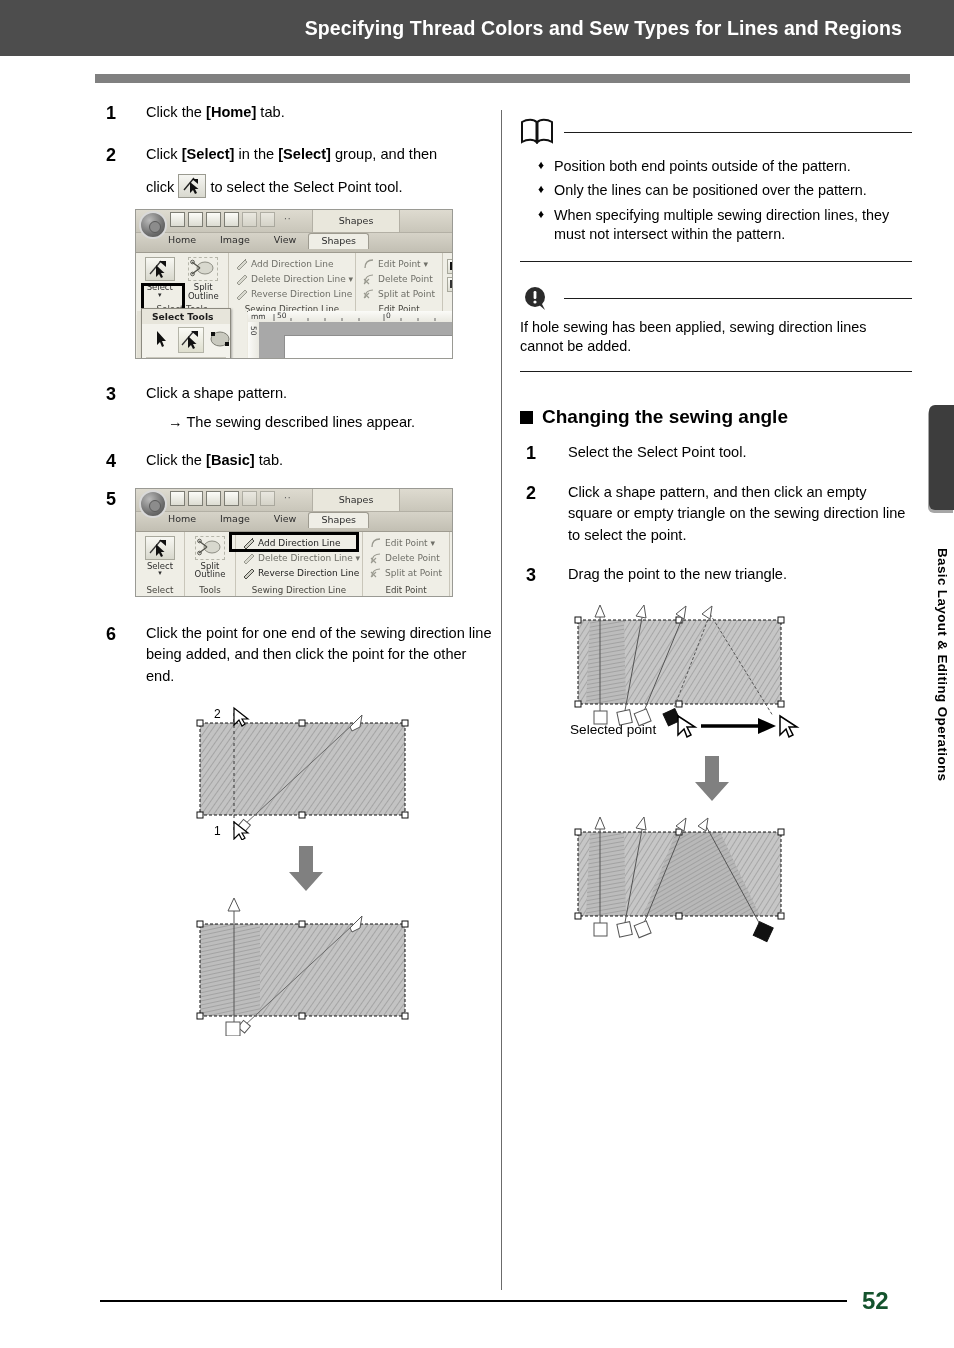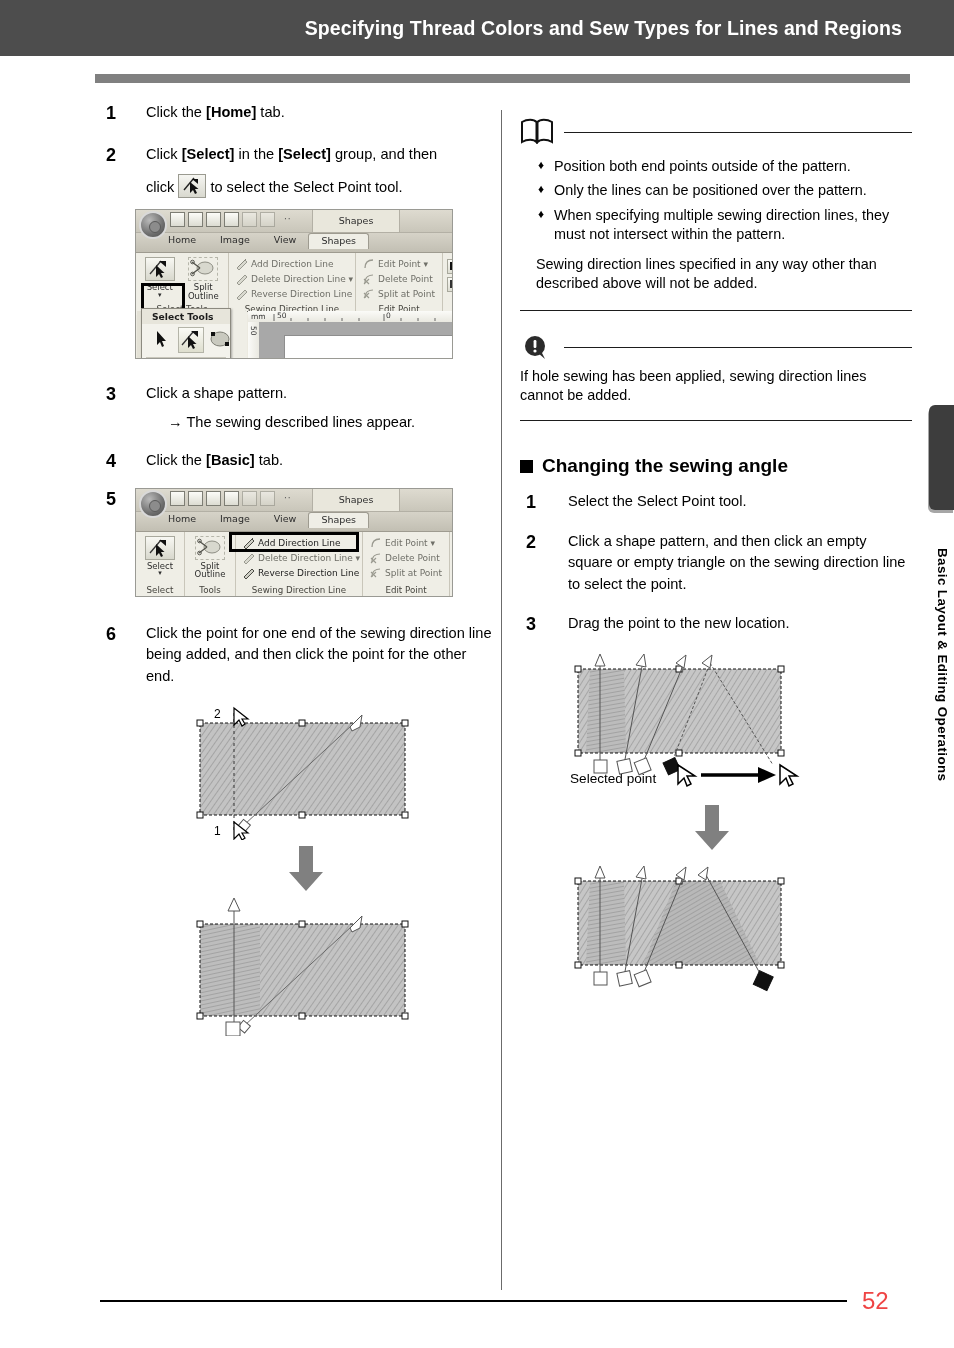--- a/index.html
+++ b/index.html
@@ -329,22 +329,22 @@
   .footer-rule {
     position: absolute;
     left: 100px; top: 1300px;
     width: 747px; height: 1.5px;
     background: #000;
   }
   .page-num {
     position: absolute;
     left: 862px; top: 1287px;
     font-size: 24px;
-    font-weight: normal;
-    color: #ef4444;
+    font-weight: bold;
+    color: #14532d;
   }
 </style>
 </head>
 <body>
 
 <div class="page-header">
   <div class="title">Specifying Thread Colors and Sew Types for Lines and Regions</div>
 </div>
 <div class="header-rule"></div>
 
@@ -782,21 +782,20 @@
       <svg width="34" height="26" viewBox="0 0 34 26">
         <path d="M2 4 C7 1 14 1 16.5 4 L16.5 24 C14 21 7 21 2 24 Z" fill="#fff" stroke="#111" stroke-width="2"></path>
         <path d="M32 4 C27 1 20 1 17.5 4 L17.5 24 C20 21 27 21 32 24 Z" fill="#fff" stroke="#111" stroke-width="2"></path>
       </svg>
     </div>
     <div class="note-rule-top"></div>
     <div class="note-body">
       <div class="note-sub">Position both end points outside of the pattern.</div>
       <div class="note-sub">Only the lines can be positioned over the pattern.</div>
       <div class="note-sub">When specifying multiple sewing direction lines, they must not intersect within the pattern.</div>
-      <div class="note-tail">Sewing direction lines specified in any way other than described above will not be added.</div>
     </div>
     <div class="note-rule-bottom" style="margin-top:16px;"></div>
   </div>
 
   <div class="note-block" style="margin-top:24px;">
     <div class="warn-icon">
       <svg width="30" height="26" viewBox="0 0 30 26">
         <circle cx="13" cy="11" r="10" fill="#2b2b2b"></circle>
         <path d="M16 18 L23 24 L19.5 17 Z" fill="#2b2b2b"></path>
         <rect x="11.6" y="5" width="2.8" height="8" rx="1.2" fill="#fff"></rect>
@@ -818,21 +817,21 @@
   <div class="step" style="padding-left:48px;margin-bottom:18px;">
     <span class="num">1</span>
     <span id="r1">Select the Select Point tool.</span>
   </div>
   <div class="step" style="padding-left:48px;margin-bottom:18px;">
     <span class="num">2</span>
     <span id="r2">Click a shape pattern, and then click an empty square or empty triangle on the sewing direction line to select the point.</span>
   </div>
   <div class="step" style="padding-left:48px;margin-bottom:8px;">
     <span class="num">3</span>
-    <span id="r3">Drag the point to the new location.</span>
+    <span id="r3">Drag the point to the new triangle.</span>
   </div>
 
   <div class="figure" style="margin:12px 0 0 48px;width:270px;height:152px;">
     <svg width="270" height="152" viewBox="0 0 270 152">
       <defs>
         <pattern id="hatchRC" width="5" height="5" patternUnits="userSpaceOnUse" patternTransform="rotate(32)">
           <rect width="5" height="5" fill="#c6c6c6"></rect>
           <line x1="0" y1="0" x2="0" y2="5" stroke="#9e9e9e" stroke-width="1.6"></line>
         </pattern>
         <pattern id="fanV" width="4" height="4" patternUnits="userSpaceOnUse" patternTransform="rotate(80)">

